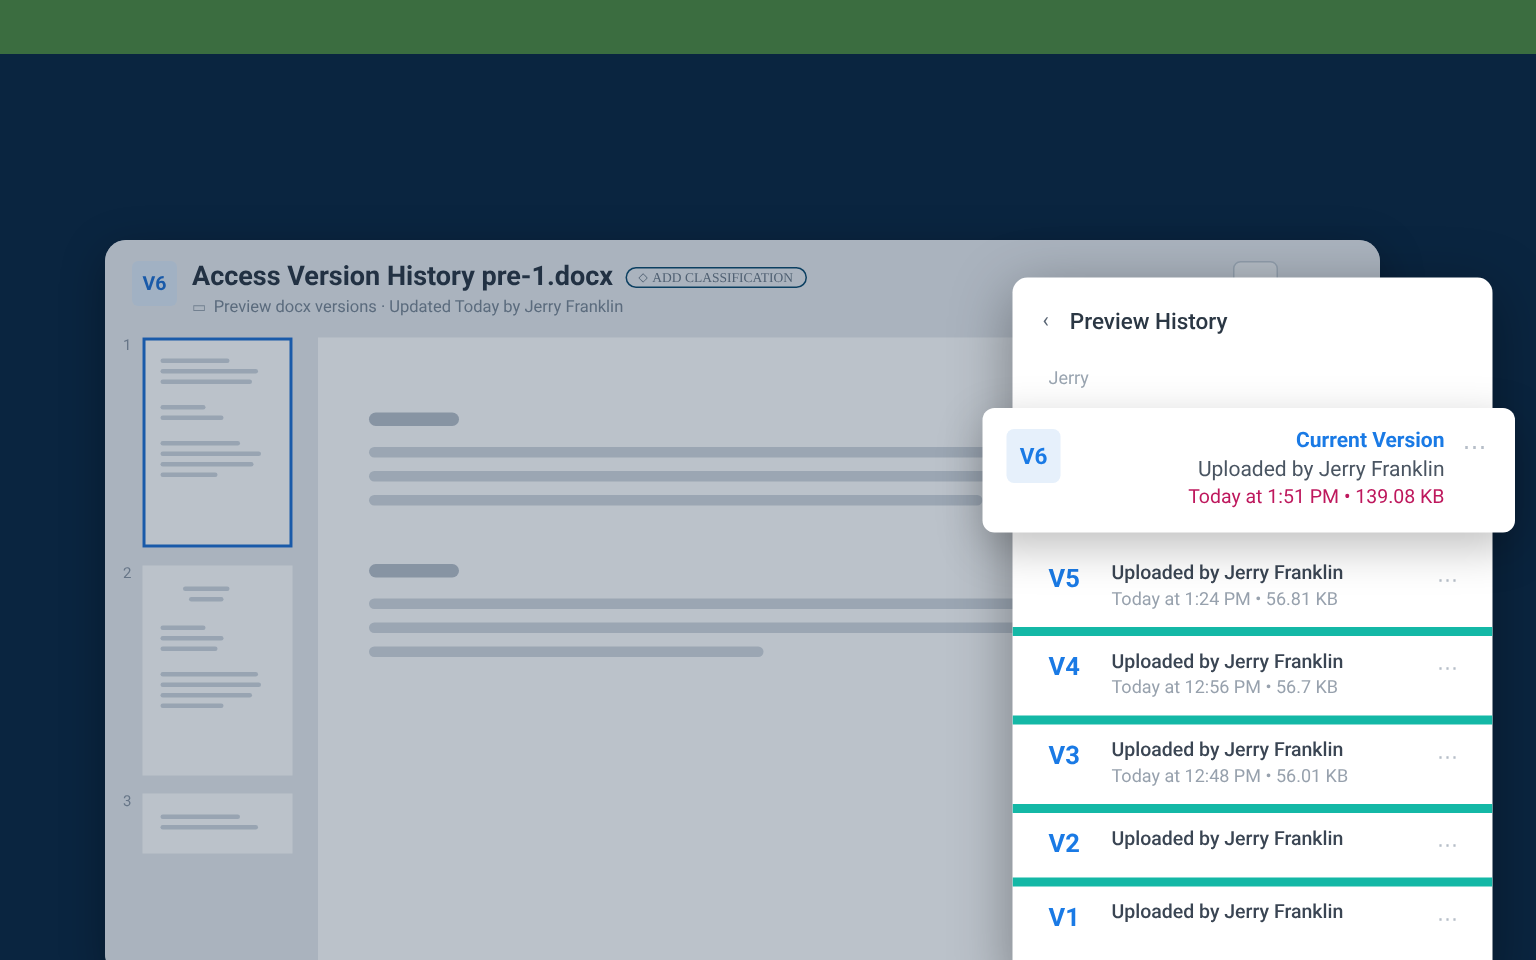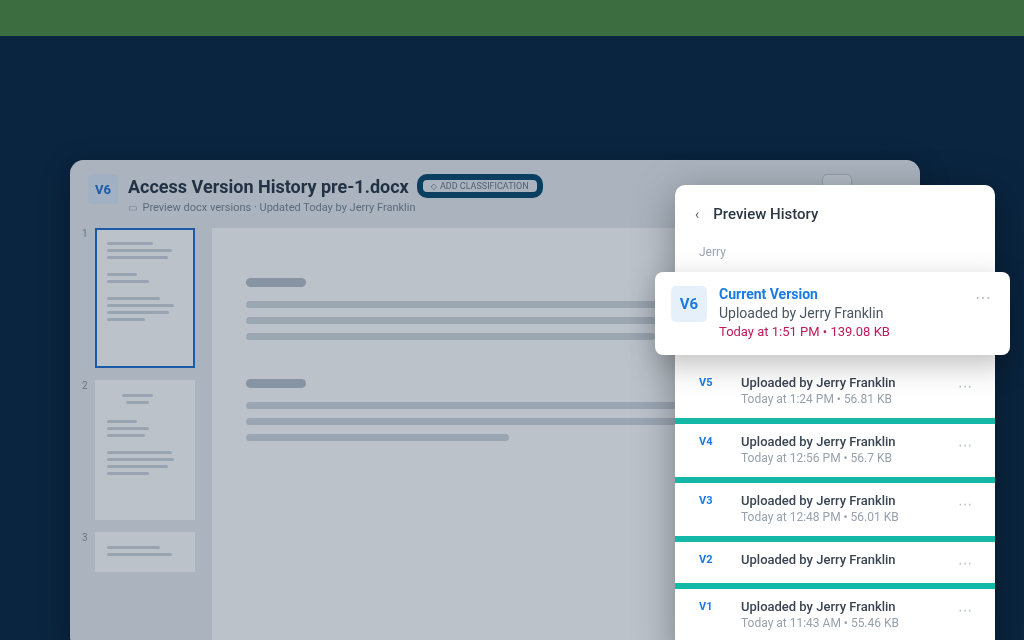--- a/index.html
+++ b/index.html
@@ -14,22 +14,22 @@
   
   .fl-header { padding:14px 18px; display:flex; align-items:flex-start; }
   .big-badge {
     width:30px; height:30px; border-radius:4px; background:#dce8f5;
     color:#1f6fd1; font-weight:700; font-size:13px; display:flex;
     align-items:center; justify-content:center; margin-right:10px;
   }
   .fh-text .title-row { display:flex; align-items:center; gap:8px;}
   .fh-title { font-size:18px; font-weight:700; color:#2b3744;}
   .classify-chip {
-    border:6px solid #0c4a6e; border-radius:10px; font-size:9px; color:#6b7886;
-    padding:1px 8px; display:flex; align-items:center; gap:3px;
+    border:1px solid #0c4a6e; border-radius:10px; font-size:9px; color:#6b7886;
+    padding:1px 8px; display:flex; align-items:center; gap:3px;font-family:Liberation Serif, serif;
   }
   .classify-chip:before{content:"◇"; font-size:8px;}
   .fh-sub { font-size:11px; color:#7a8795; margin-top:3px; display:flex; align-items:center; gap:5px;}
   .fh-sub:before { content:"▭"; font-size:10px; opacity:.7;}
   .dots-btn {
     margin-left:auto; width:30px; height:30px; border:1px solid #c5cdd6; border-radius:5px;
     display:flex; align-items:center; justify-content:center; color:#6b7886; background:#f5f7f9;
     margin-right: 50px;
   }
   
@@ -86,37 +86,37 @@
   }
   .vh-head { display:flex; align-items:center; gap:14px; padding:0 20px 16px;}
   .back-ch { color:#5a6675; font-size:14px; }
   .vh-title { font-size:15px; color:#2b3744; font-weight:500;}
   .vh-sect { font-size:12px; color:#9aa5b1; padding:6px 24px 10px;}
   .vh-item {
     display:flex; align-items:flex-start; padding:10px 22px 12px 24px; gap:16px;
     border-top:6px solid #14b8a6;
   }
   .vh-item:first-of-type{ border-top:none;}
-  .vbadge { color:#1a7ae5; font-weight:700; font-size:11px; width:26px; padding-top:1px;}
+  .vbadge { color:#1a7ae5; font-weight:700; font-size:17px; width:26px; padding-top:1px;}
   .vbody { flex:1; }
   .vline1 { font-size:13px; color:#3a4553; font-weight:500;}
   .vline2 { font-size:12px; color:#97a1ad; margin-top:2px;}
   .vmore { color:#b6bec8; letter-spacing:1px; font-size:14px; padding-top:3px;}
 
   
   .cv-card{
     position:absolute; left:655px; top:272px; width:355px; background:#fff;
     border-radius:8px; box-shadow:0 10px 30px rgba(0,0,0,.25);
     padding:14px 18px 16px 16px; display:flex; gap:12px; align-items:flex-start;
   }
   .cv-badge{
     width:36px;height:36px;border-radius:5px;background:#e6f0fb;color:#1a7ae5;
     font-weight:700; display:flex;align-items:center;justify-content:center;font-size:15px;
   }
-  .cv-body{ flex:1;}
+  .cv-body{ flex:1;text-align:right;}
   .cv-l1{ color:#1a7ae5; font-weight:700; font-size:14px;}
   .cv-l2{ color:#4a5562; font-size:14px; margin-top:3px;}
   .cv-l3{ color:#be185d; font-size:13px; margin-top:3px;}
   .cv-more{ color:#b6bec8; font-size:16px; letter-spacing:1px; padding-top:2px;}
 
   
   .vh-list { padding-top: 96px; }
 </style>
 </head>
 <body>
@@ -247,21 +247,20 @@
         <div class="vbadge">V2</div>
         <div class="vbody">
           <div class="vline1">Uploaded by Jerry Franklin</div>
         </div>
         <div class="vmore">⋯</div>
       </div>
       <div class="vh-item">
         <div class="vbadge">V1</div>
         <div class="vbody">
           <div class="vline1">Uploaded by Jerry Franklin</div>
-          <div class="vline2">Today at 11:43 AM • 55.46 KB</div>
         </div>
         <div class="vmore">⋯</div>
       </div>
     </div>
 </div>
 
 <div class="cv-card">
   <div class="cv-badge">V6</div>
   <div class="cv-body">
     <div class="cv-l1">Current Version</div>

